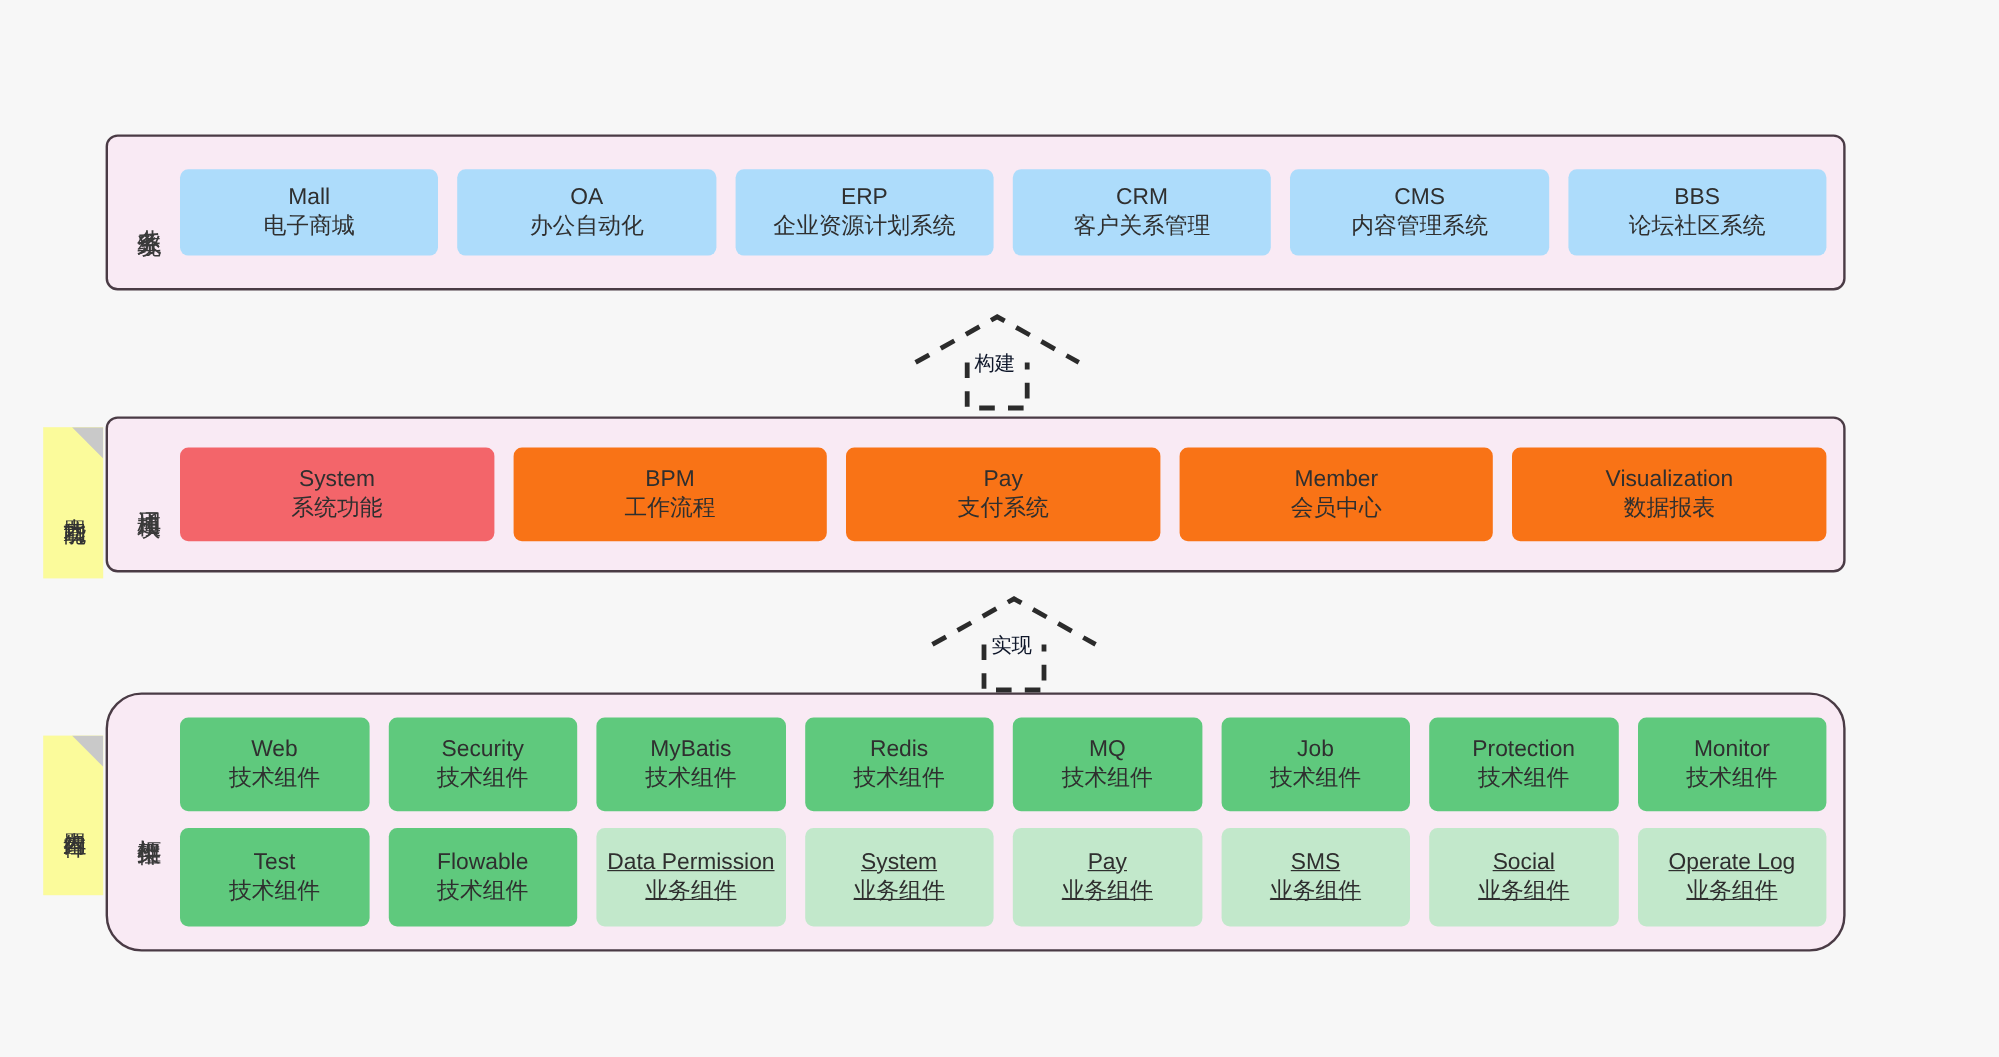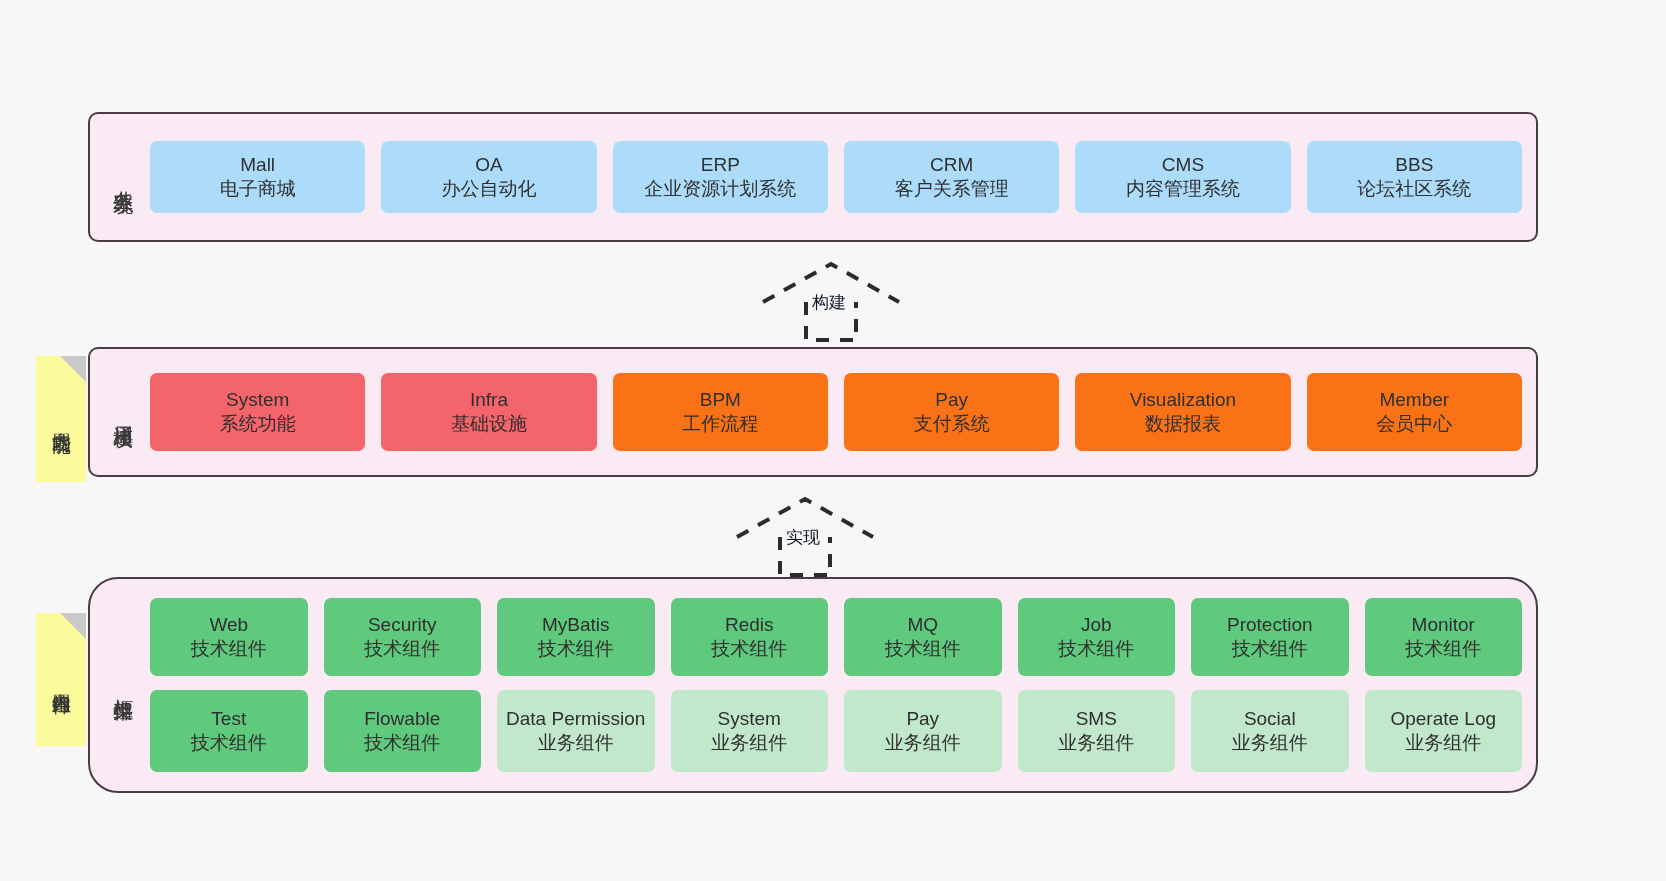--- a/index.html
+++ b/index.html
@@ -77,21 +77,21 @@
   }
   .cell .en { white-space: nowrap; }
   .cell .cn { white-space: nowrap; }
   .cell.wrap .en { white-space: normal; }
 
   
   .c-blue        { background: #addcfb; }
   .c-red         { background: #f3656a; }
   .c-pink        { background: #f97316; }
   .c-green       { background: #5fc97d; }
-  .c-lightgreen  { background: #c2e8cb; }
+  .c-lightgreen  { background: #c2e8cb; text-decoration: underline; }
 
   
   .note {
     position: absolute;
     background: #fbfb9b;
     box-sizing: border-box;
     display: flex;
     align-items: center;
     justify-content: center;
     font-size: 19px;
@@ -174,45 +174,41 @@
   </div>
 
   <div class="layer" id="layer-modules" style="left:88px; top:347px; width:1450px; height:130px;">
     <div class="layer-title">通用模块</div>
     <div class="layer-body">
       <div class="row" style="height:78px;">
         <div class="cell c-red">
           <span class="en">System</span>
           <span class="cn">系统功能</span>
         </div>
-        <div class="cell c-red">
-          <span class="en">Infra</span>
-          <span class="cn">基础设施</span>
-        </div>
         <div class="cell c-pink">
           <span class="en">BPM</span>
           <span class="cn">工作流程</span>
         </div>
         <div class="cell c-pink">
           <span class="en">Pay</span>
           <span class="cn">支付系统</span>
         </div>
         <div class="cell c-pink">
+          <span class="en">Member</span>
+          <span class="cn">会员中心</span>
+        </div>
+        <div class="cell c-pink">
           <span class="en">Visualization</span>
           <span class="cn">数据报表</span>
         </div>
-        <div class="cell c-pink">
-          <span class="en">Member</span>
-          <span class="cn">会员中心</span>
-        </div>
       </div>
     </div>
   </div>
 
-  <div class="arrow" style="left:732px; top:493px; width:146px; height:86px;">
+  <div class="arrow" style="left:772px; top:493px; width:146px; height:86px;">
     <svg width="146" height="86" viewBox="0 0 146 86" fill="none" aria-hidden="true">
       <path d="M5 44 L73 6 L141 44" stroke="#2b2b2b" stroke-width="4" stroke-dasharray="13 11" stroke-linecap="butt" fill="none"></path>
       <path d="M48 44 L48 82 L98 82 L98 44" stroke="#2b2b2b" stroke-width="4" stroke-dasharray="13 11" stroke-linecap="butt" fill="none"></path>
     </svg>
     <span class="arrow-label" style="left:54px; top:33px;">实现</span>
   </div>
 
   <div class="note" style="left:36px; top:613px; width:50px; height:133px;">
     <div class="note-fold"></div>
     <span>内置组件</span>

